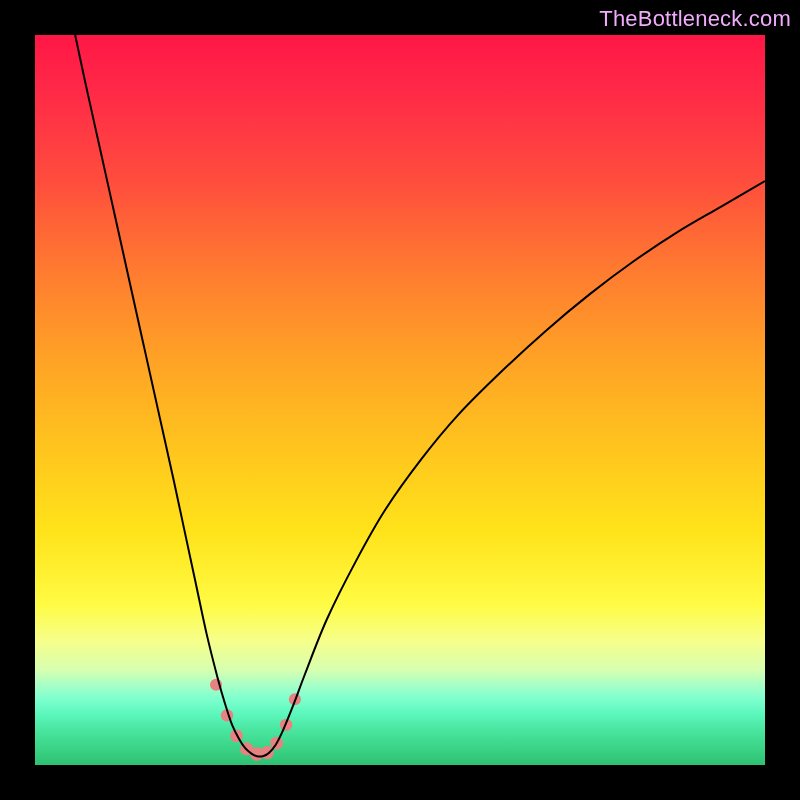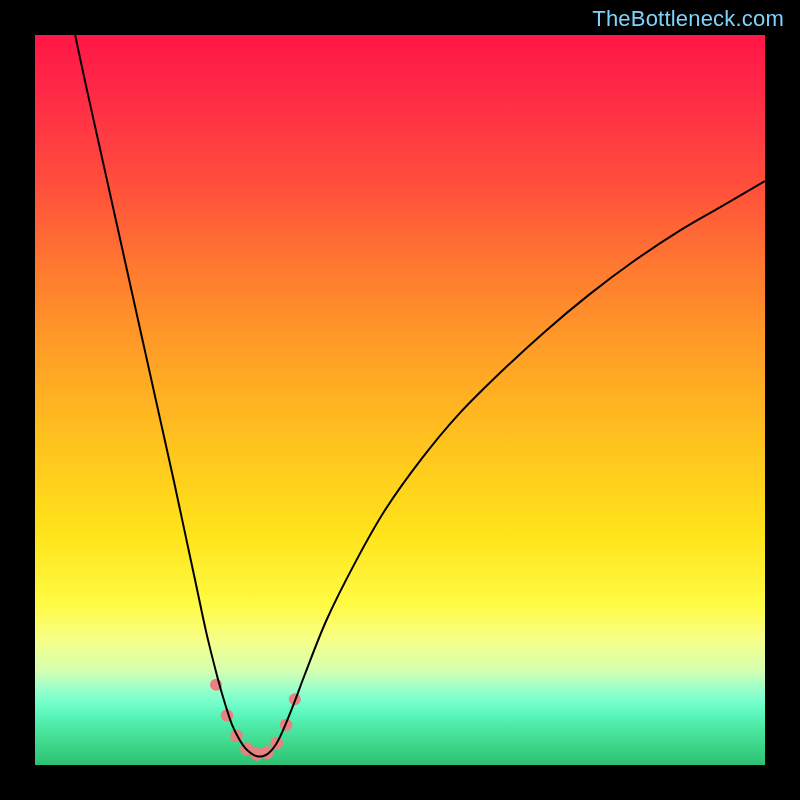--- a/index.html
+++ b/index.html
@@ -33,22 +33,22 @@
       #5cf7bd 93%,
       #4be7a2 95%,
       #3fd98d 97%,
       #34c97b 99%,
       #2ebf72 100%
     );
   }
   .watermark {
     position: absolute;
     top: 6px;
-    right: 16px;
-    color: #7dd3fc;
+    right: 9px;
+    color: #f0abfc;
     font-size: 22px;
     letter-spacing: 0.2px;
     font-weight: 400;
   }
   svg.overlay {
     position: absolute;
     left: 35px;
     top: 35px;
     width: 730px;
     height: 730px;

